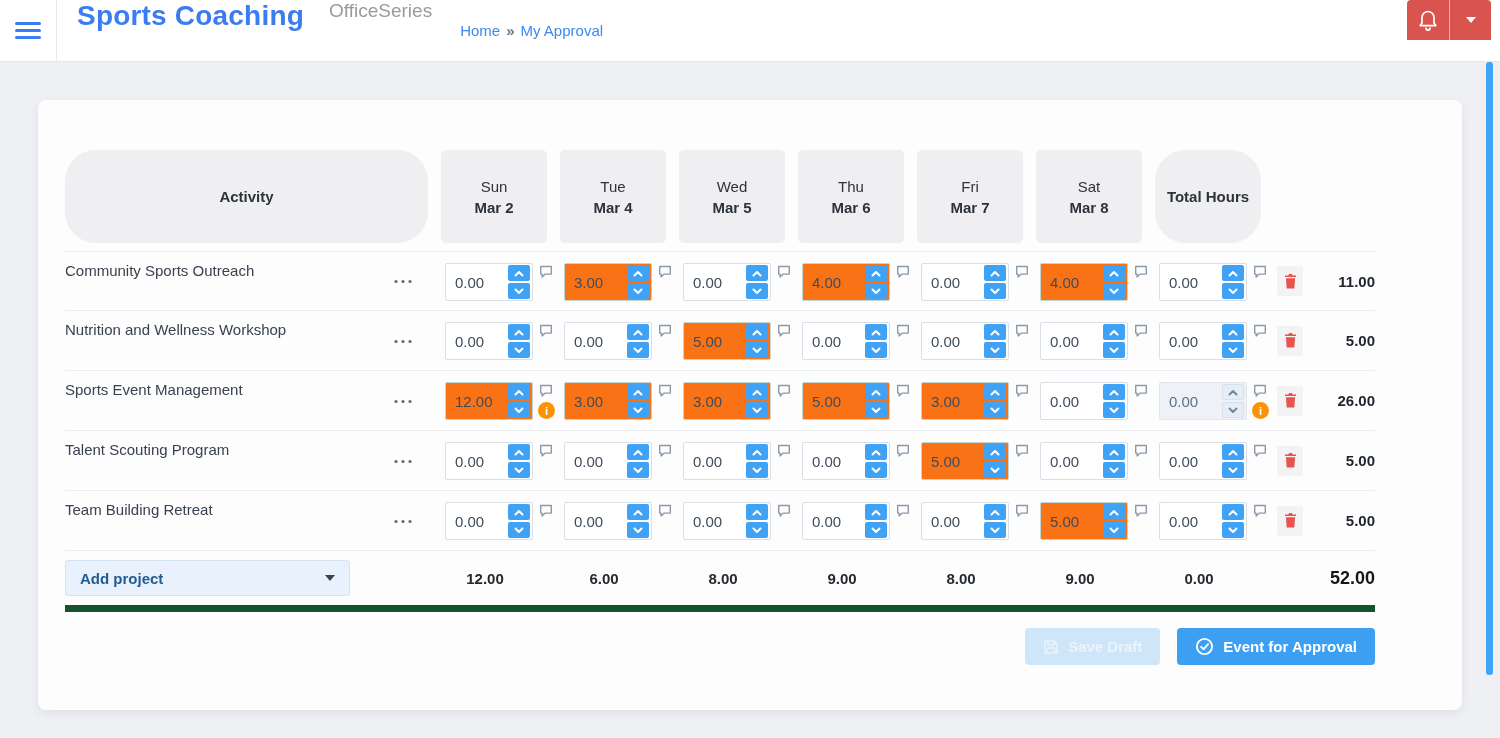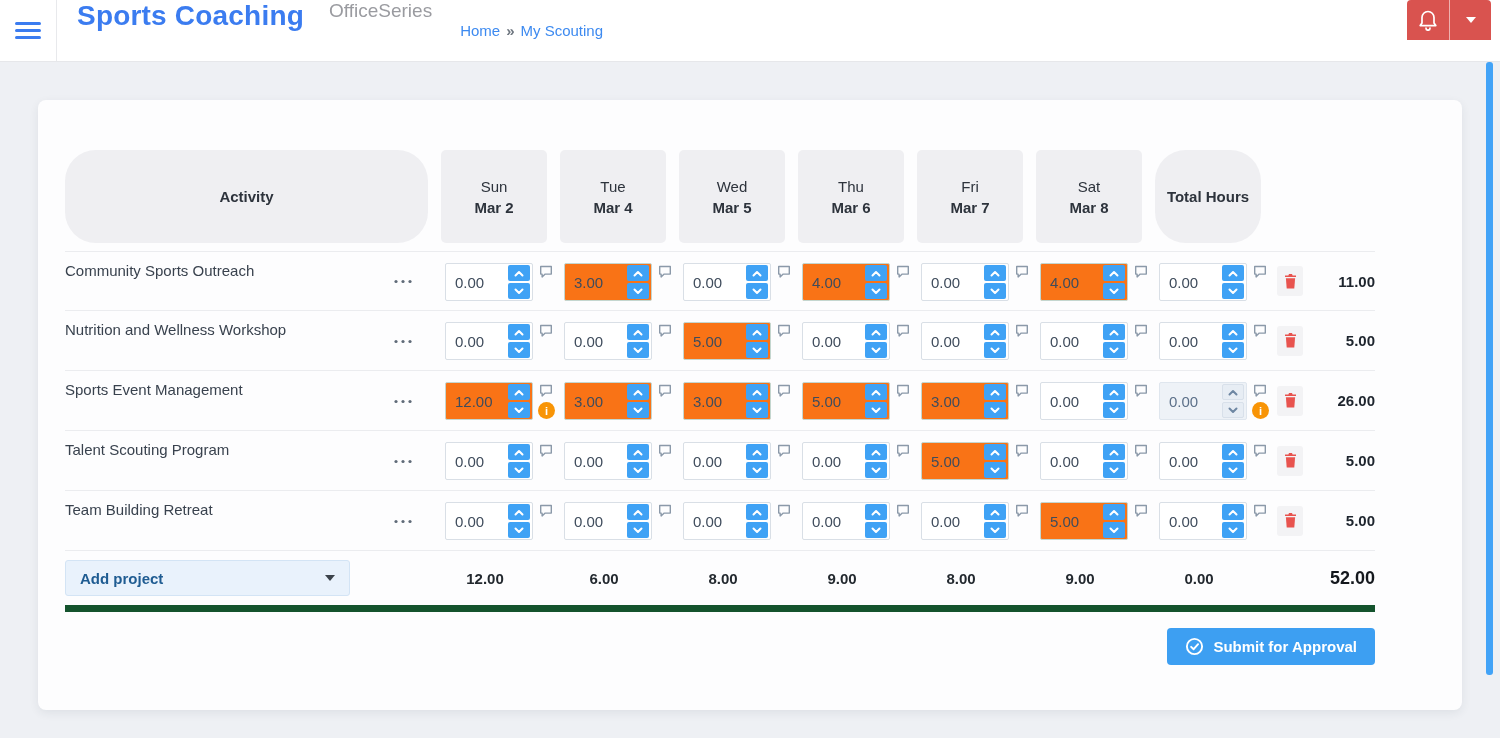--- a/index.html
+++ b/index.html
@@ -88,21 +88,21 @@
           <i></i>
           <i></i>
           <i></i>
         </span>
     </div>
     <div class="apptitle">Sports Coaching</div>
     <div class="appsub">OfficeSeries</div>
     <div class="crumbs">
       <a class="crumb">Home</a>
       <span class="sep">»</span>
-      <a class="crumb">My Scouting</a>
+      <a class="crumb">My Approval</a>
     </div>
     <div class="hdr-actions">
       <button class="redbtn">
         <svg width="20" height="22" viewBox="0 0 20 22" fill="none" stroke="#ffffff" stroke-width="1.7" stroke-linecap="round" stroke-linejoin="round">
           <path d="M16 14V8.5a6 6 0 0 0-12 0V14l-1.8 2.6h15.6L16 14z"></path>
           <path d="M8 19.2a2 2 0 0 0 4 0"></path>
         </svg>
       </button>
       <button class="redbtn">
         <span class="caret-down"></span>
@@ -953,24 +953,32 @@
           <div class="daytotal">8.00</div>
           <div class="daytotal">9.00</div>
           <div class="daytotal">8.00</div>
           <div class="daytotal">9.00</div>
           <div class="daytotal">0.00</div>
           <div class="grand">
           <span>52.00</span>
         </div>
       </div>
       <div class="actions">
+        <button class="btn save" aria-disabled="true">
+          <svg width="16" height="16" viewBox="0 0 16 16" fill="none" stroke="#e9f4fd" stroke-width="1.5" stroke-linejoin="round">
+            <path d="M2 2h9l3 3v9H2z"></path>
+              <path d="M5 2v4h6V2"></path>
+              <path d="M4.5 14V9h7v5"></path>
+          </svg>
+          <span class="blbl">Save Draft</span>
+        </button>
         <button class="btn submit">
           <svg width="19" height="19" viewBox="0 0 18 18" fill="none" stroke="#ffffff" stroke-width="1.8" stroke-linecap="round" stroke-linejoin="round">
             <circle cx="9" cy="9" r="7.2"></circle>
               <polyline points="5.8,9.3 8.2,11.6 12.4,6.8"></polyline>
           </svg>
-          <span class="blbl">Submit for Approval</span>
+          <span class="blbl">Event for Approval</span>
         </button>
       </div>
     </div>
   </div>
 
 </div>
 
 </body></html>

